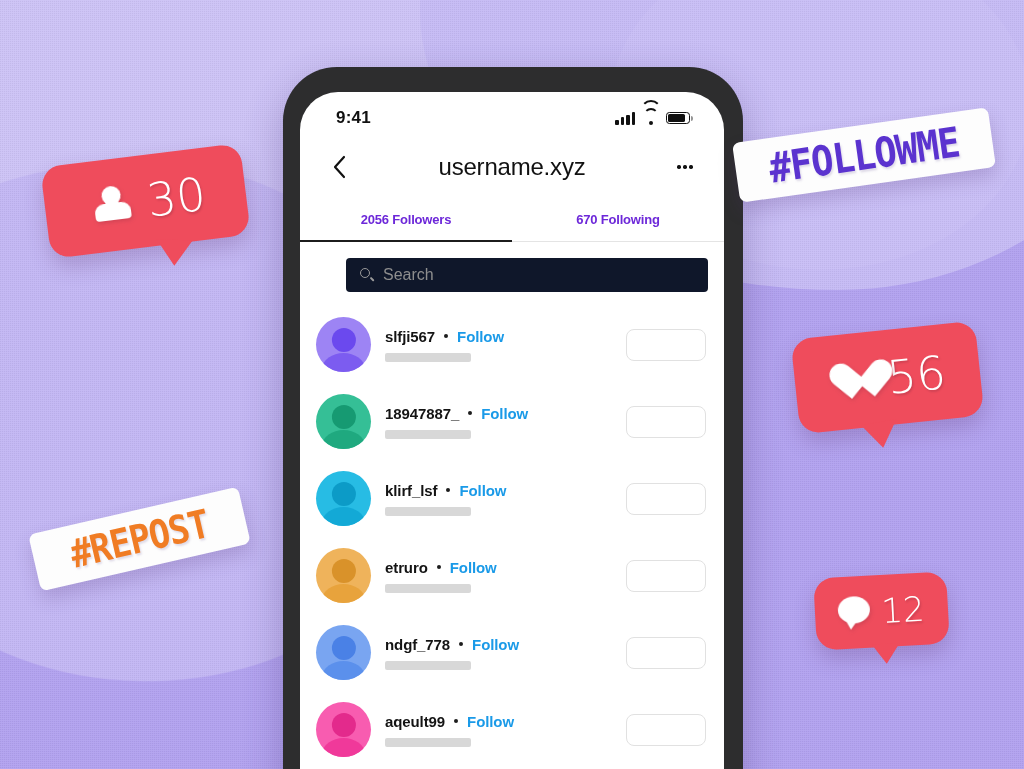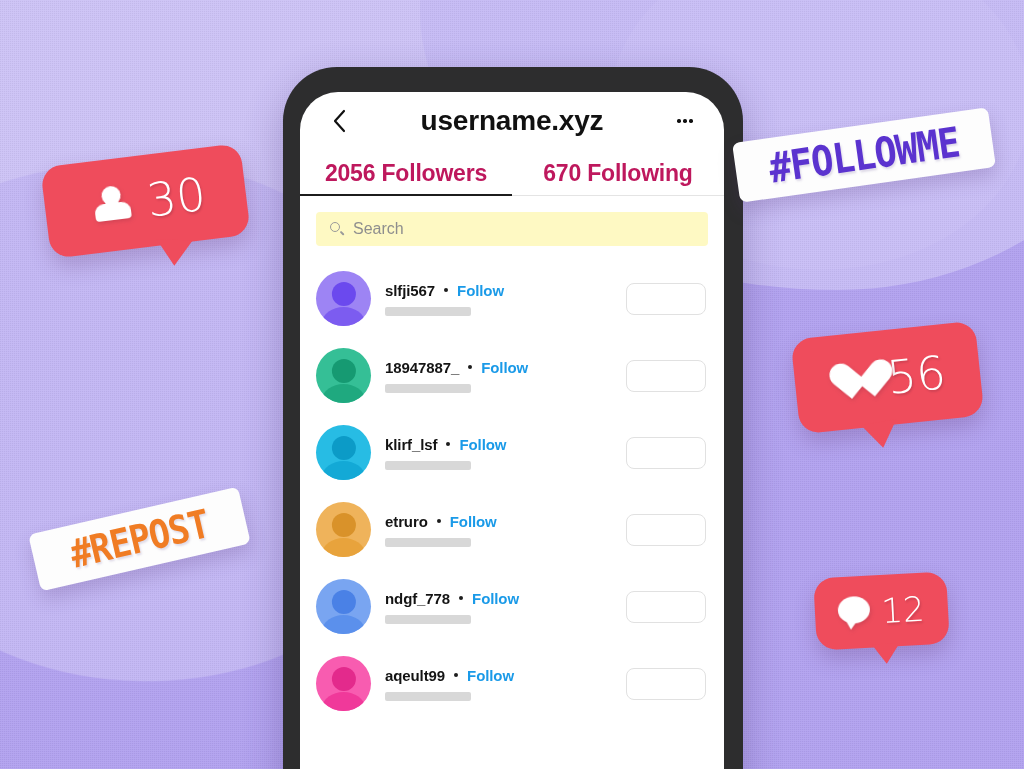--- a/index.html
+++ b/index.html
@@ -77,37 +77,37 @@
   .battery:after{content:"";position:absolute;right:-3.5px;top:3.4px;width:2px;height:5px;
     background:#111;border-radius:0 2px 2px 0;opacity:.45;}
 
   
   .navbar{
     height:58px;display:flex;align-items:center;justify-content:space-between;
     padding:0 26px;box-sizing:border-box;
   }
   .back-btn{width:26px;height:26px;display:flex;align-items:center;justify-content:center;cursor:pointer;}
   .back-btn svg{display:block;}
-  .nav-title{font-size:28px;font-weight:bold;color:#111;letter-spacing:-.2px;}
+  .nav-title{font-size:24px;font-weight:normal;color:#111;letter-spacing:-.2px;}
   .more-btn{width:26px;height:26px;display:flex;align-items:center;justify-content:center;
             gap:2.6px;cursor:pointer;}
   .more-btn i{width:3.4px;height:3.4px;border-radius:50%;background:#111;display:block;}
 
   
   .tabs{display:flex;height:46px;position:relative;}
   .tab{flex:1;display:flex;align-items:center;justify-content:center;
-       font-size:23px;font-weight:bold;color:#be185d;cursor:pointer;letter-spacing:-.2px;}
+       font-size:13px;font-weight:bold;color:#6d28d9;cursor:pointer;letter-spacing:-.2px;}
   .tabs:after{content:"";position:absolute;left:0;right:0;bottom:0;height:1px;background:#e4e4e4;}
   .tab-underline{position:absolute;left:0;bottom:0;width:50%;height:2px;background:#1c1c1c;z-index:2;}
 
   
   .search-wrap{padding:16px 16px 6px;}
   .search{
-    height:34px;background:#fef9c3;border-radius:4px;display:flex;align-items:center;
-    padding:0 14px;gap:9px;cursor:text;
+    height:34px;background:#0f172a;border-radius:4px;display:flex;align-items:center;
+    padding:0 14px;gap:9px;cursor:text;margin-left:30px;
   }
   .search-ico{width:14px;height:14px;position:relative;flex:none;}
   .search-ico b{position:absolute;left:0;top:0;width:10px;height:10px;border:1.6px solid #9a9a9a;
     border-radius:50%;box-sizing:border-box;display:block;}
   .search-ico i{position:absolute;right:0px;bottom:0.5px;width:5px;height:1.7px;background:#9a9a9a;
     transform:rotate(45deg);transform-origin:right center;display:block;border-radius:1px;}
   .search-ph{font-size:16px;color:#8e8e8e;}
 
   
   .list{padding:8px 0 0;}
@@ -188,20 +188,39 @@
   <div class="blob blob-a"></div>
   <div class="blob blob-b"></div>
   <div class="blob blob-c"></div>
   <div class="blob blob-d"></div>
   <div class="noise"></div>
 </div>
 
 <div class="phone">
   <div class="screen">
 
+    <div class="statusbar">
+      <div class="status-time">9:41</div>
+      <div class="status-icons">
+        <span class="bars">
+            <i></i>
+            <i></i>
+            <i></i>
+            <i></i>
+          </span>
+        <span class="wifi">
+            <b></b>
+            <b></b>
+            <b></b>
+          </span>
+        <span class="battery">
+            <span></span>
+          </span>
+      </div>
+    </div>
 
     <div class="navbar">
       <div class="back-btn">
         <svg width="15" height="24" viewBox="0 0 15 24">
             <polyline points="12,2 3,12 12,22" fill="none" stroke="#111" stroke-width="2.2" stroke-linecap="round" stroke-linejoin="round"></polyline>
           </svg>
       </div>
       <div class="nav-title">username.xyz</div>
       <div class="more-btn">
           <i></i>

